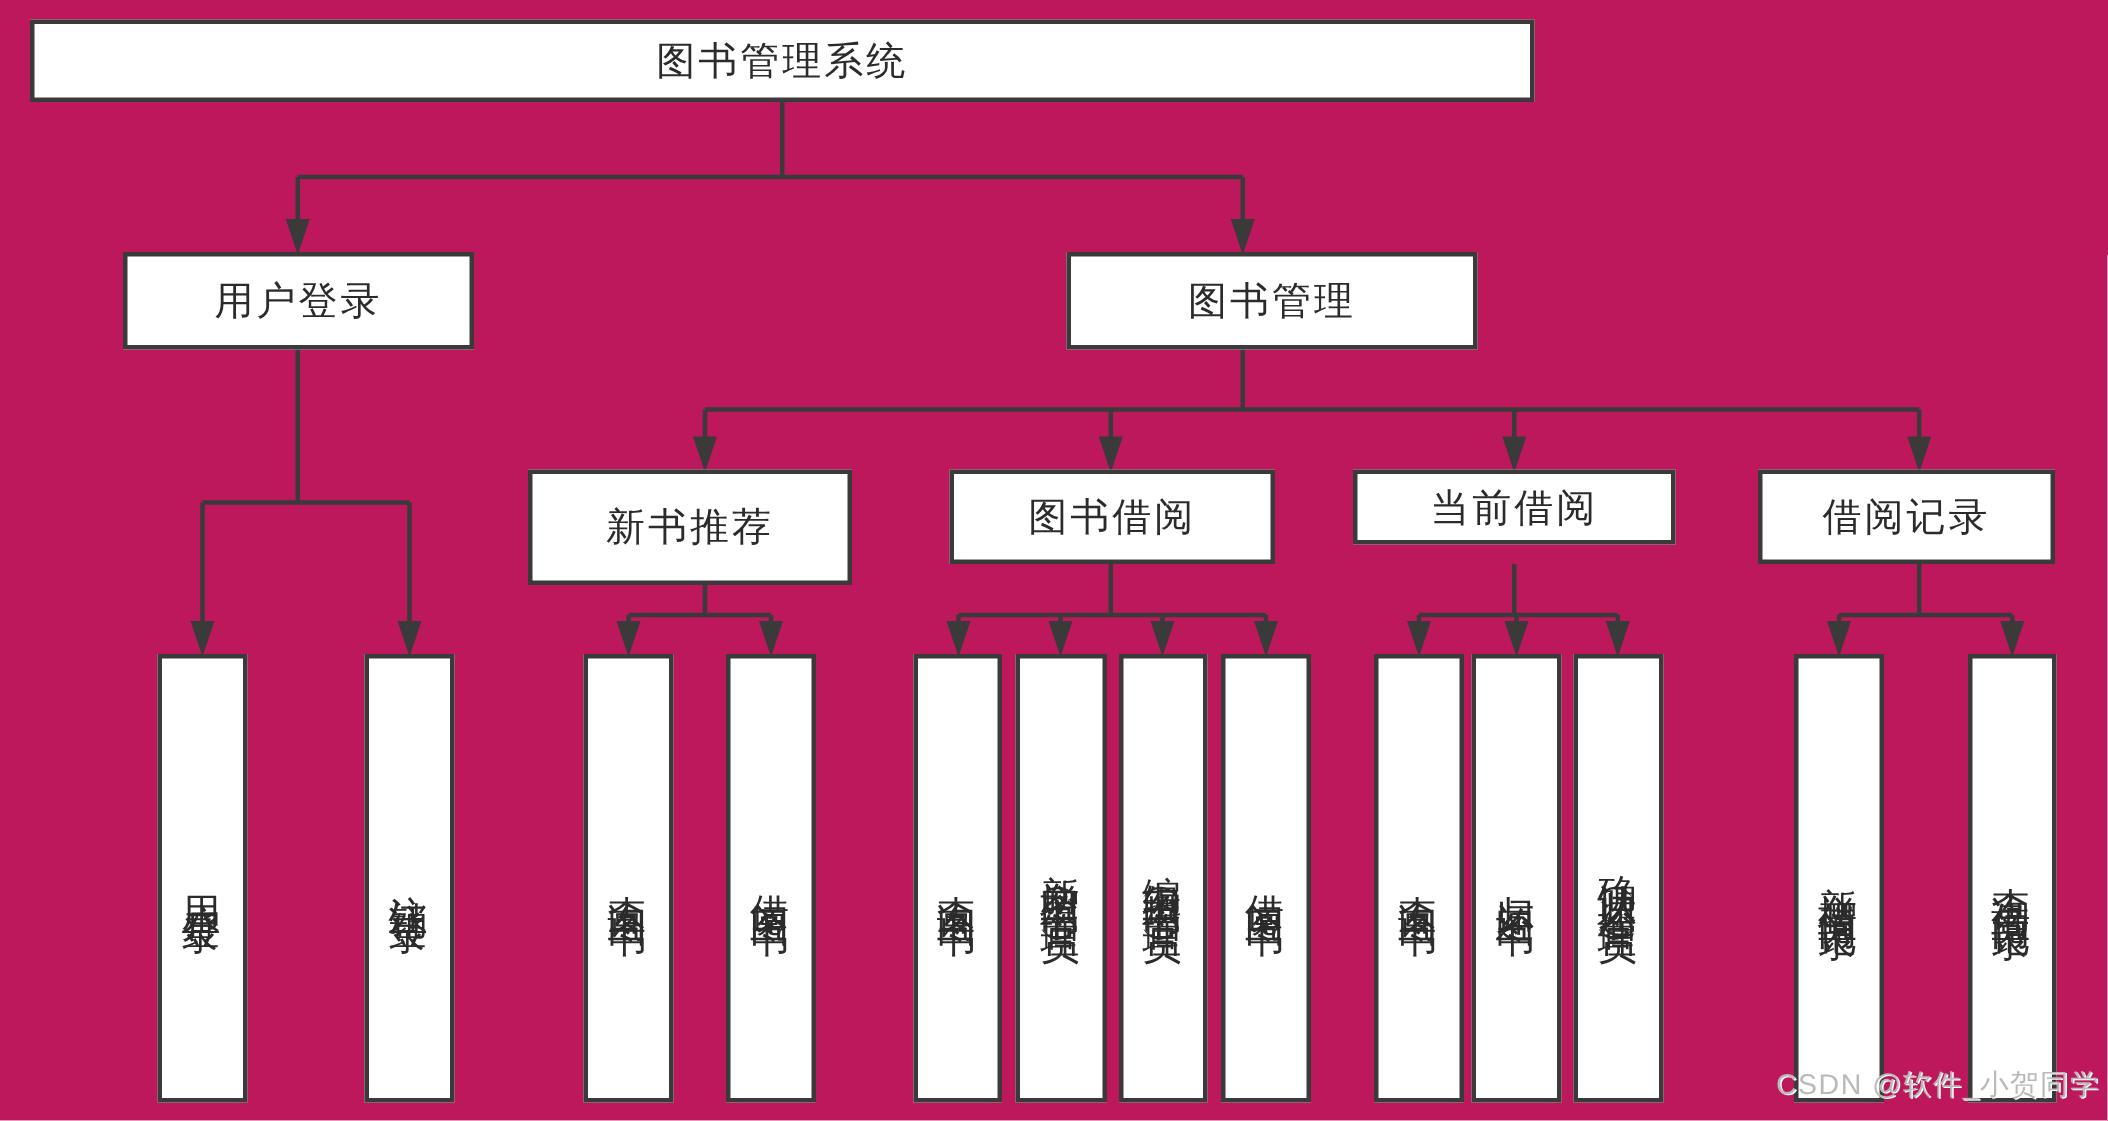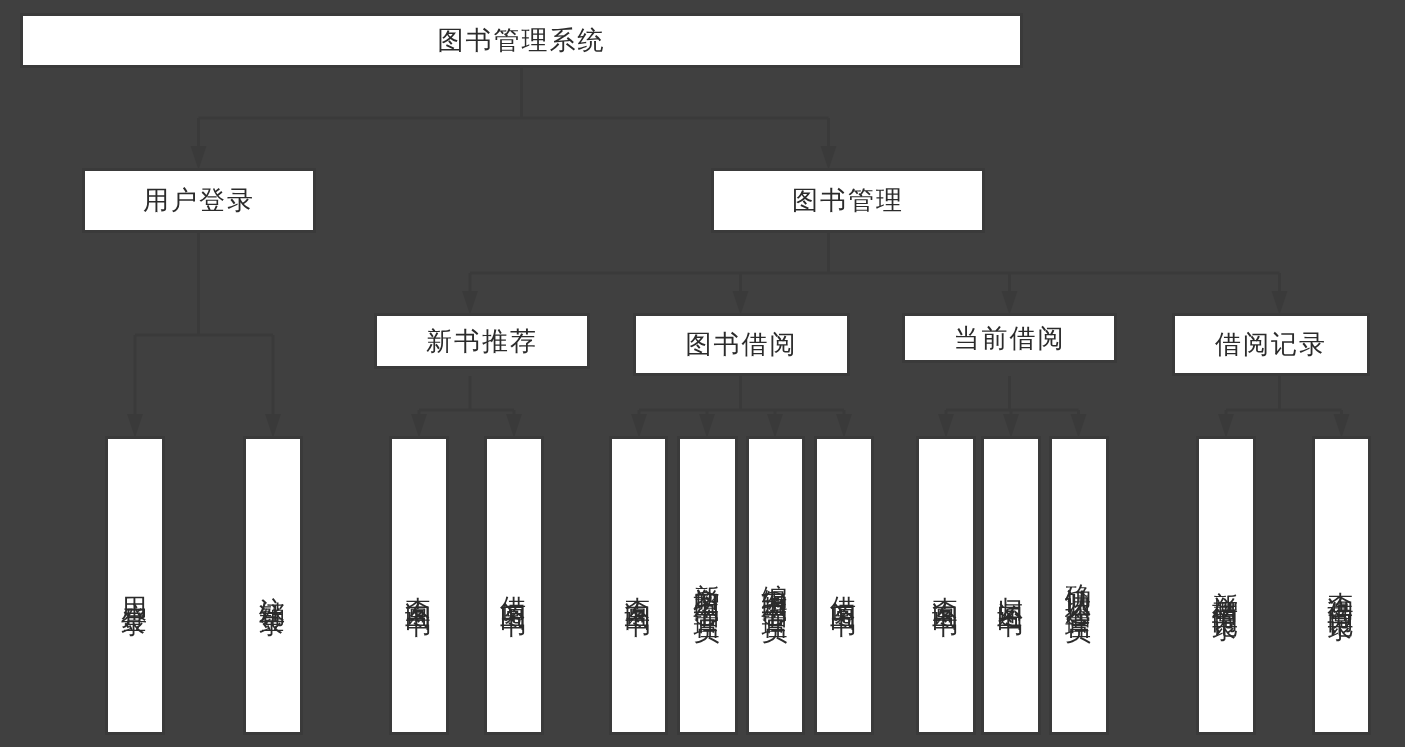--- a/index.html
+++ b/index.html
@@ -1,19 +1,19 @@
 <!DOCTYPE html>
 <html><head>
 <meta charset="utf-8">
 <style>
   html,body{margin:0;padding:0;background:#ffffff;}
   .canvas{
     position:relative;
     width:1405px;height:747px;
-    background:#404040;
+    background:#be185d;
     font-family:"Liberation Sans","DejaVu Sans",sans-serif;
     color:#2b2b2b;
     overflow:hidden;
   }
   .connectors{position:absolute;left:0;top:0;z-index:1;}
   .connectors path{stroke:#3a3a3a;stroke-width:3;fill:none;}
   .connectors polygon{fill:#3a3a3a;stroke:none;}
   .node{
     position:absolute;
     box-sizing:border-box;
@@ -96,21 +96,21 @@
       <polygon points="1226,438 1218,414 1234,414"></polygon>
       <polygon points="1341.5,438 1333.5,414 1349.5,414"></polygon>
     </g>
   </svg>
 
   <div class="node h" style="left:20px;top:13px;width:1003px;height:55px">图书管理系统</div>
 
   <div class="node h" style="left:82px;top:168px;width:234px;height:65px">用户登录</div>
   <div class="node h" style="left:711px;top:168px;width:274px;height:65px">图书管理</div>
 
-  <div class="node h" style="left:374px;top:313px;width:216px;height:56px">新书推荐</div>
+  <div class="node h" style="left:352px;top:313px;width:216px;height:77px">新书推荐</div>
   <div class="node h" style="left:633px;top:313px;width:217px;height:63px">图书借阅</div>
   <div class="node h" style="left:902px;top:313px;width:215px;height:50px">当前借阅</div>
   <div class="node h" style="left:1172px;top:313px;width:198px;height:63px">借阅记录</div>
 
   <div class="node v" style="left:105px;top:436px;width:60px;height:299px">用户登录</div>
   <div class="node v" style="left:243px;top:436px;width:60px;height:299px">注销登录</div>
 
   <div class="node v" style="left:389px;top:436px;width:60px;height:299px">查询图书</div>
   <div class="node v" style="left:484px;top:436px;width:60px;height:299px">借阅图书</div>
 
@@ -119,14 +119,15 @@
   <div class="node v" style="left:746px;top:436px;width:59px;height:299px">编辑图书（管理员）</div>
   <div class="node v" style="left:814px;top:436px;width:60px;height:299px">借阅图书</div>
 
   <div class="node v" style="left:916px;top:436px;width:60px;height:299px">查询图书</div>
   <div class="node v" style="left:981px;top:436px;width:60px;height:299px">归还图书</div>
   <div class="node v" style="left:1049px;top:436px;width:60px;height:299px">确认归还（管理员）</div>
 
   <div class="node v" style="left:1196px;top:436px;width:60px;height:299px">新增借阅记录</div>
   <div class="node v" style="left:1312px;top:436px;width:59px;height:299px">查询借阅记录</div>
 
+  <div class="watermark">CSDN @软件_小贺同学</div>
 
 </div>
 
 </body></html>

